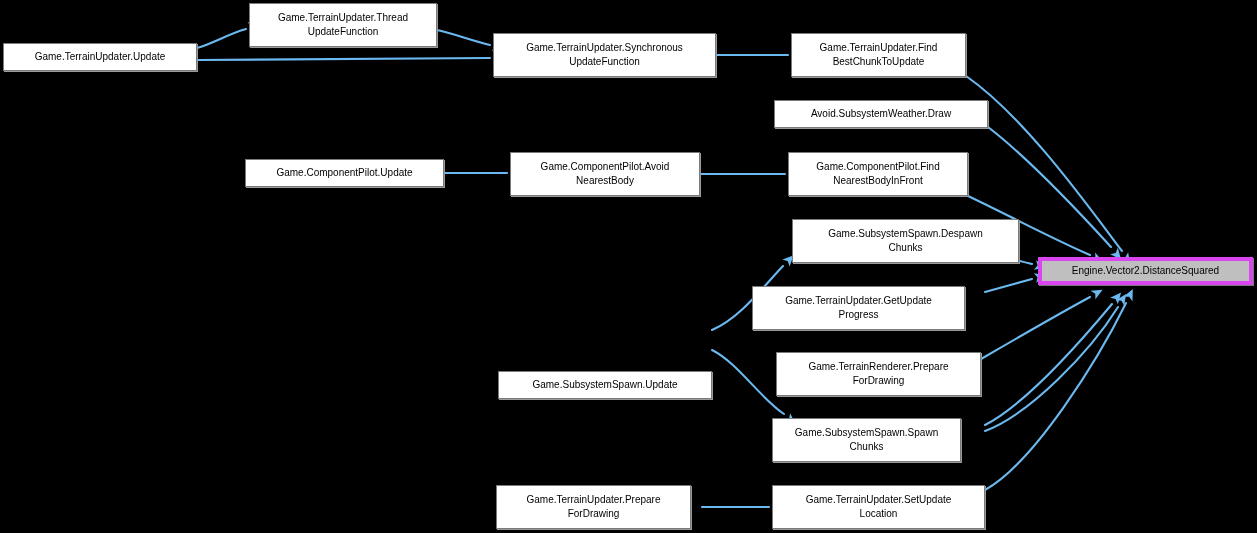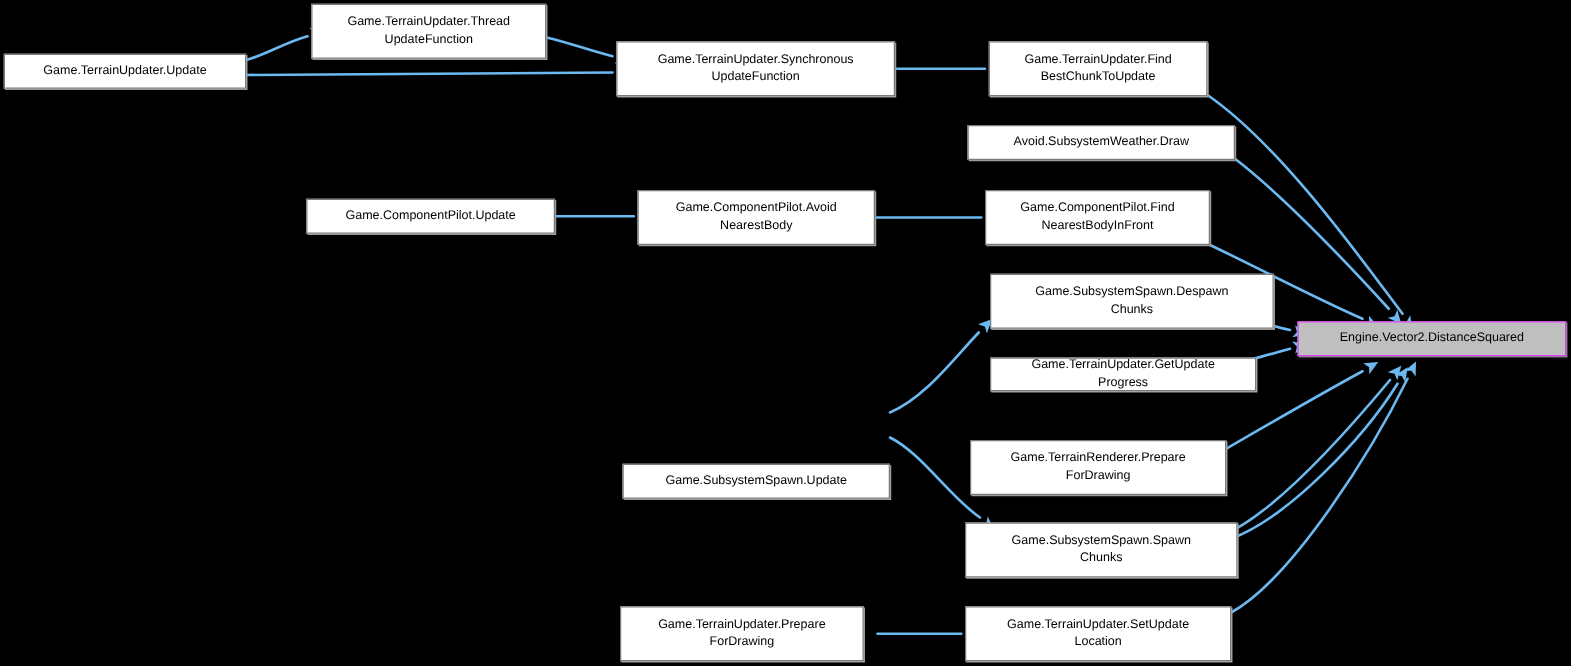--- a/index.html
+++ b/index.html
@@ -37,21 +37,21 @@
     background: #ffffff;
     border: 1px solid #7a7a7a;
     box-shadow: 1px 1px 0 0 #9a9a9a;
     letter-spacing: 0px;
     white-space: pre-line;
     padding: 0 3px;
     z-index: 2;
   }
   .node.highlight {
     background: #bfbfbf;
-    border: 1px solid #d946ef;
+    border: 4px solid #d946ef;
     box-shadow: 1px 1px 0 0 #777777;
   }
 </style>
 </head>
 <body>
 
 <div id="graph" style="background: rgb(0, 0, 0);">
   <svg id="edges" width="1257" height="533" viewBox="0 0 1257 533">
       <path d="M197,48 C212,44 228,34 246,29" fill="none" stroke="#6BB9F0" stroke-width="2.1" stroke-linecap="round"></path>
       <polygon points="0,-5 11,0 0,5 2.6,0" fill="#6BB9F0" transform="translate(249,27) rotate(-18)"></polygon>
@@ -98,25 +98,25 @@
     <div class="node" style="left: 791px; top: 33px; width: 175px; height: 44px;"><span>Game.TerrainUpdater.Find
 BestChunkToUpdate</span></div>
     <div class="node" style="left: 774px; top: 100px; width: 214px; height: 28px;"><span>Avoid.SubsystemWeather.Draw</span></div>
     <div class="node" style="left: 245px; top: 159px; width: 199px; height: 28px;"><span>Game.ComponentPilot.Update</span></div>
     <div class="node" style="left: 510px; top: 152px; width: 190px; height: 44px;"><span>Game.ComponentPilot.Avoid
 NearestBody</span></div>
     <div class="node" style="left: 788px; top: 152px; width: 180px; height: 44px;"><span>Game.ComponentPilot.Find
 NearestBodyInFront</span></div>
     <div class="node" style="left: 792px; top: 219px; width: 227px; height: 44px;"><span>Game.SubsystemSpawn.Despawn
 Chunks</span></div>
-    <div class="node" style="left: 792px; top: 286px; width: 213px; height: 27px;"><span>Game.TerrainUpdater.GetUpdate
+    <div class="node" style="left: 752px; top: 286px; width: 213px; height: 44px;"><span>Game.TerrainUpdater.GetUpdate
 Progress</span></div>
     <div class="node" style="left: 498px; top: 326px; width: 214px; height: 28px; margin-top: 45px;"><span>Game.SubsystemSpawn.Update</span></div>
     <div class="node" style="left: 776px; top: 352px; width: 205px; height: 44px;"><span>Game.TerrainRenderer.Prepare
 ForDrawing</span></div>
-    <div class="node" style="left: 772px; top: 418px; width: 218px; height: 44px; align-items: center;"><span>Game.SubsystemSpawn.Spawn
+    <div class="node" style="left: 772px; top: 418px; width: 189px; height: 44px; align-items: center;"><span>Game.SubsystemSpawn.Spawn
 Chunks</span></div>
     <div class="node" style="left: 496px; top: 485px; width: 195px; height: 44px;"><span>Game.TerrainUpdater.Prepare
 ForDrawing</span></div>
     <div class="node" style="left: 772px; top: 485px; width: 213px; height: 44px;"><span>Game.TerrainUpdater.SetUpdate
 Location</span></div>
     <div class="node highlight" style="left: 1038px; top: 257px; width: 215px; height: 28px;"><span>Engine.Vector2.DistanceSquared</span></div>
   </div>
 
 </body></html>

